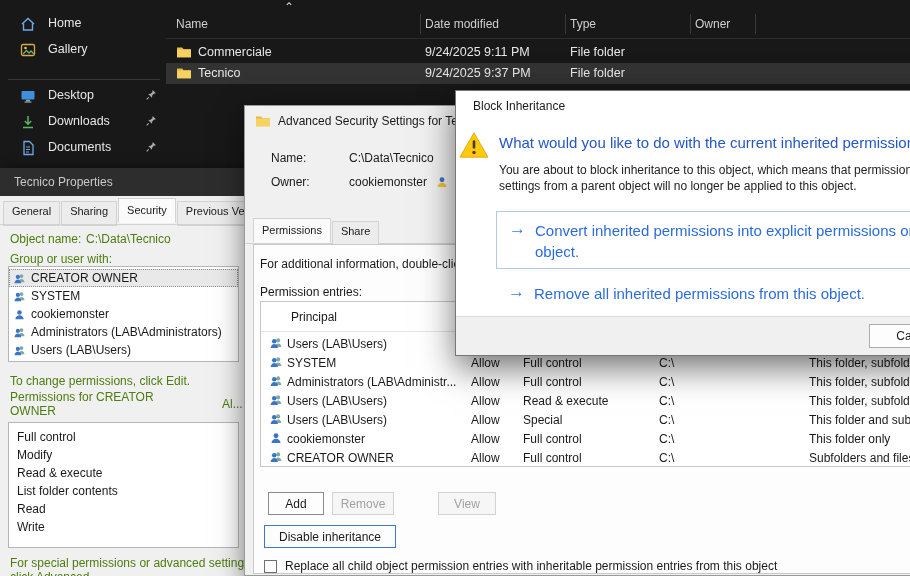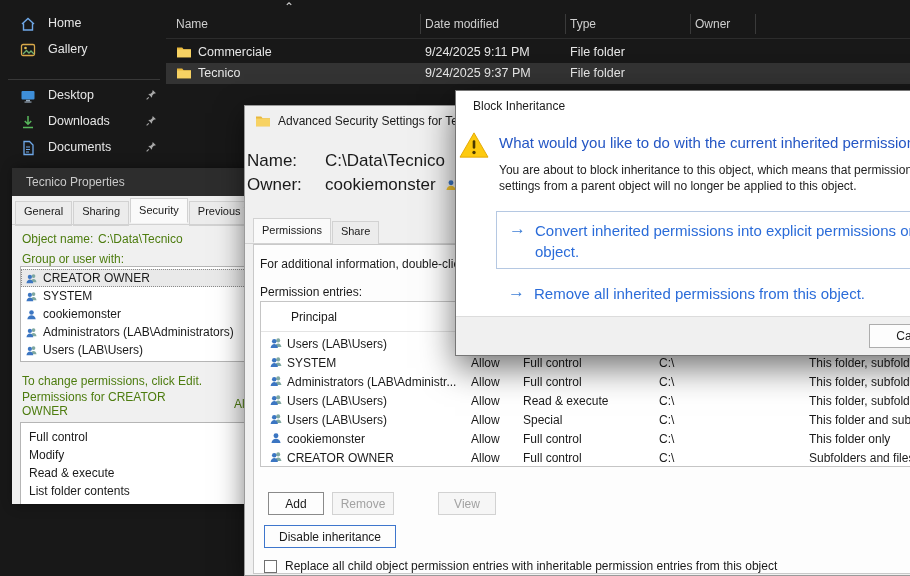--- a/index.html
+++ b/index.html
@@ -24,39 +24,39 @@
   .frow .fsize{position:absolute;left:529px;top:3px;white-space:nowrap;}
   
   .dlabel{position:absolute;font-size:12px;color:#4d7c0f;white-space:nowrap;}
   .ptab{font-size:11px;color:#1a1a1a;background:#ececec;border:1px solid #d2d2d2;
         padding:4px 8px;margin-right:1px;position:relative;top:3px;line-height:1;white-space:nowrap;}
   .ptab.active{background:#fafafa;top:0;padding-top:6px;padding-bottom:6px;z-index:2;border-bottom:1px solid #fafafa;}
   .btn{position:absolute;height:23px;font-size:12px;display:flex;align-items:center;justify-content:center;
        background:#fdfdfd;border:1px solid #8a8a8a;box-sizing:border-box;color:#1a1a1a;}
   .btn.disabled{border-color:#d2d2d2;color:#a2a2a2;background:#f6f6f6;}
   
-  .props{position:absolute;left:12px;top:168px;width:246px;height:336px;background:#f0f0f0;overflow:hidden;
+  .props{position:absolute;left:0;top:168px;width:246px;height:408px;background:#f0f0f0;overflow:hidden;
          z-index:10;box-shadow:3px 0 12px rgba(0,0,0,.45);}
   .props-title{height:28px;background:#2d2d2d;color:#c9c9c9;font-size:12px;display:flex;align-items:center;padding-left:14px;}
   .ptabs{position:absolute;left:3px;top:30px;display:flex;}
   .ptabline{position:absolute;left:0;right:0;top:56px;height:1px;background:#d2d2d2;z-index:1;}
   .plist{position:absolute;left:8px;top:98px;width:231px;height:96px;background:#fff;border:1px solid #b5b5b5;
          box-sizing:border-box;padding-top:2px;}
   .plist-item{height:18px;display:flex;align-items:center;padding-left:4px;font-size:12px;color:#1a1a1a;white-space:nowrap;}
   .plist-item .ico{width:13px;height:13px;margin-right:5px;flex:none;}
   .plist-item.selected{background:#e9e9e9;outline:1px dotted #8a8a8a;outline-offset:-1px;}
   .permbox{position:absolute;left:8px;top:254px;width:231px;height:126px;background:#fff;border:1px solid #b5b5b5;
            box-sizing:border-box;padding:7px 0 0 8px;}
   .perm-item{height:18px;font-size:12px;color:#1a1a1a;white-space:nowrap;}
   
   .adv{position:absolute;left:244px;top:105px;width:700px;height:471px;background:#f0f0f0;
        border:1px solid #9a9a9a;box-sizing:border-box;z-index:20;box-shadow:0 8px 26px rgba(0,0,0,.5);}
   .adv-title{height:30px;display:flex;align-items:center;padding-left:10px;font-size:12px;color:#1a1a1a;gap:7px;white-space:nowrap;}
   .adv-title .ico{width:16px;height:16px;flex:none;}
-  .adv-field{position:absolute;left:2px;font-size:17px;color:#1a1a1a;display:flex;align-items:center;white-space:nowrap;justify-content:center;}
+  .adv-field{position:absolute;left:26px;font-size:12px;color:#1a1a1a;display:flex;align-items:center;white-space:nowrap;justify-content:center;}
   .adv-field .fl{width:78px;}
   .adv-field .ico{width:14px;height:14px;margin-left:8px;}
   .atabs{position:absolute;left:8px;top:112px;display:flex;}
   .atabline{position:absolute;left:0;right:0;top:137px;height:1px;background:#d2d2d2;}
   .apanel{position:absolute;left:8px;top:138px;width:684px;height:330px;background:#fdfdfd;border:1px solid #c9c9c9;box-sizing:border-box;}
   .info{position:absolute;left:6px;top:12px;font-size:12px;color:#1a1a1a;white-space:nowrap;}
   .entries{position:absolute;left:6px;top:40px;font-size:12px;color:#1a1a1a;white-space:nowrap;}
   .atable{position:absolute;left:6px;top:56px;width:676px;height:166px;background:#fff;border:1px solid #c5c5c5;box-sizing:border-box;}
   .ath{position:absolute;left:30px;top:8px;font-size:12px;color:#1a1a1a;}
   .athline{position:absolute;left:0;right:0;top:29px;height:1px;background:#e4e4e4;}
@@ -243,21 +243,21 @@
     <span class="dlabel" style="left:10px;top:222px">Permissions for CREATOR</span>
     <span class="dlabel" style="left:10px;top:236px">OWNER</span>
     <span class="dlabel" style="left:222px;top:229px">Al...</span>
 
     <div class="permbox">
       <div class="perm-item">Full control</div>
       <div class="perm-item">Modify</div>
       <div class="perm-item">Read &amp; execute</div>
       <div class="perm-item">List folder contents</div>
       <div class="perm-item">Read</div>
-      <div class="perm-item">Users</div>
+      <div class="perm-item">Write</div>
     </div>
 
     <span class="dlabel" style="left:10px;top:388px">For special permissions or advanced settings,</span>
     <span class="dlabel" style="left:10px;top:402px">click Advanced.</span>
   </div>
 
   <div class="adv">
     <div class="adv-title">
       <svg class="ico" viewBox="0 0 16 16">
           <path d="M1 3.5h5.2l1.4 1.8H15v8H1z" fill="#e8b73c"></path>

